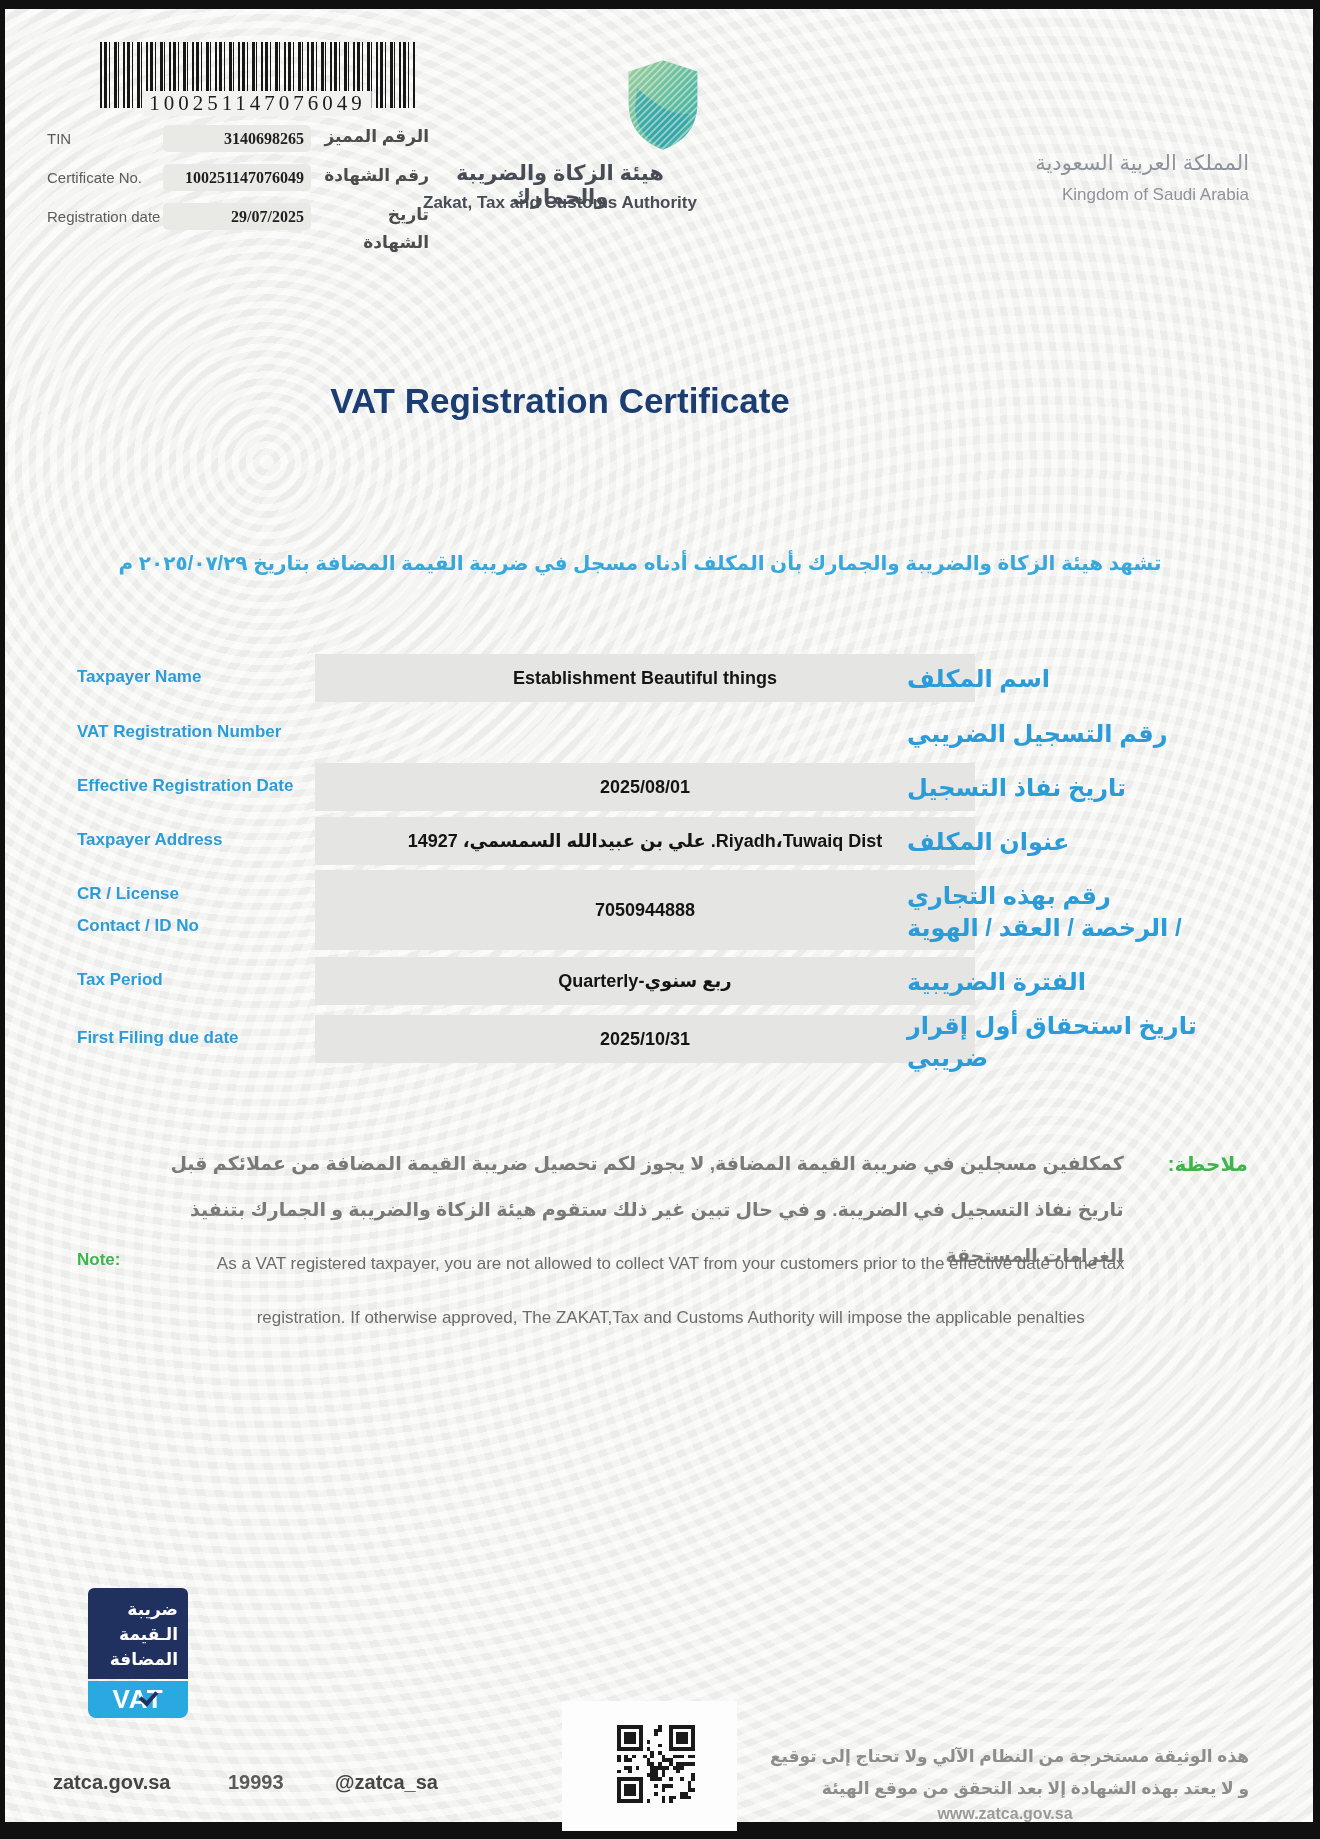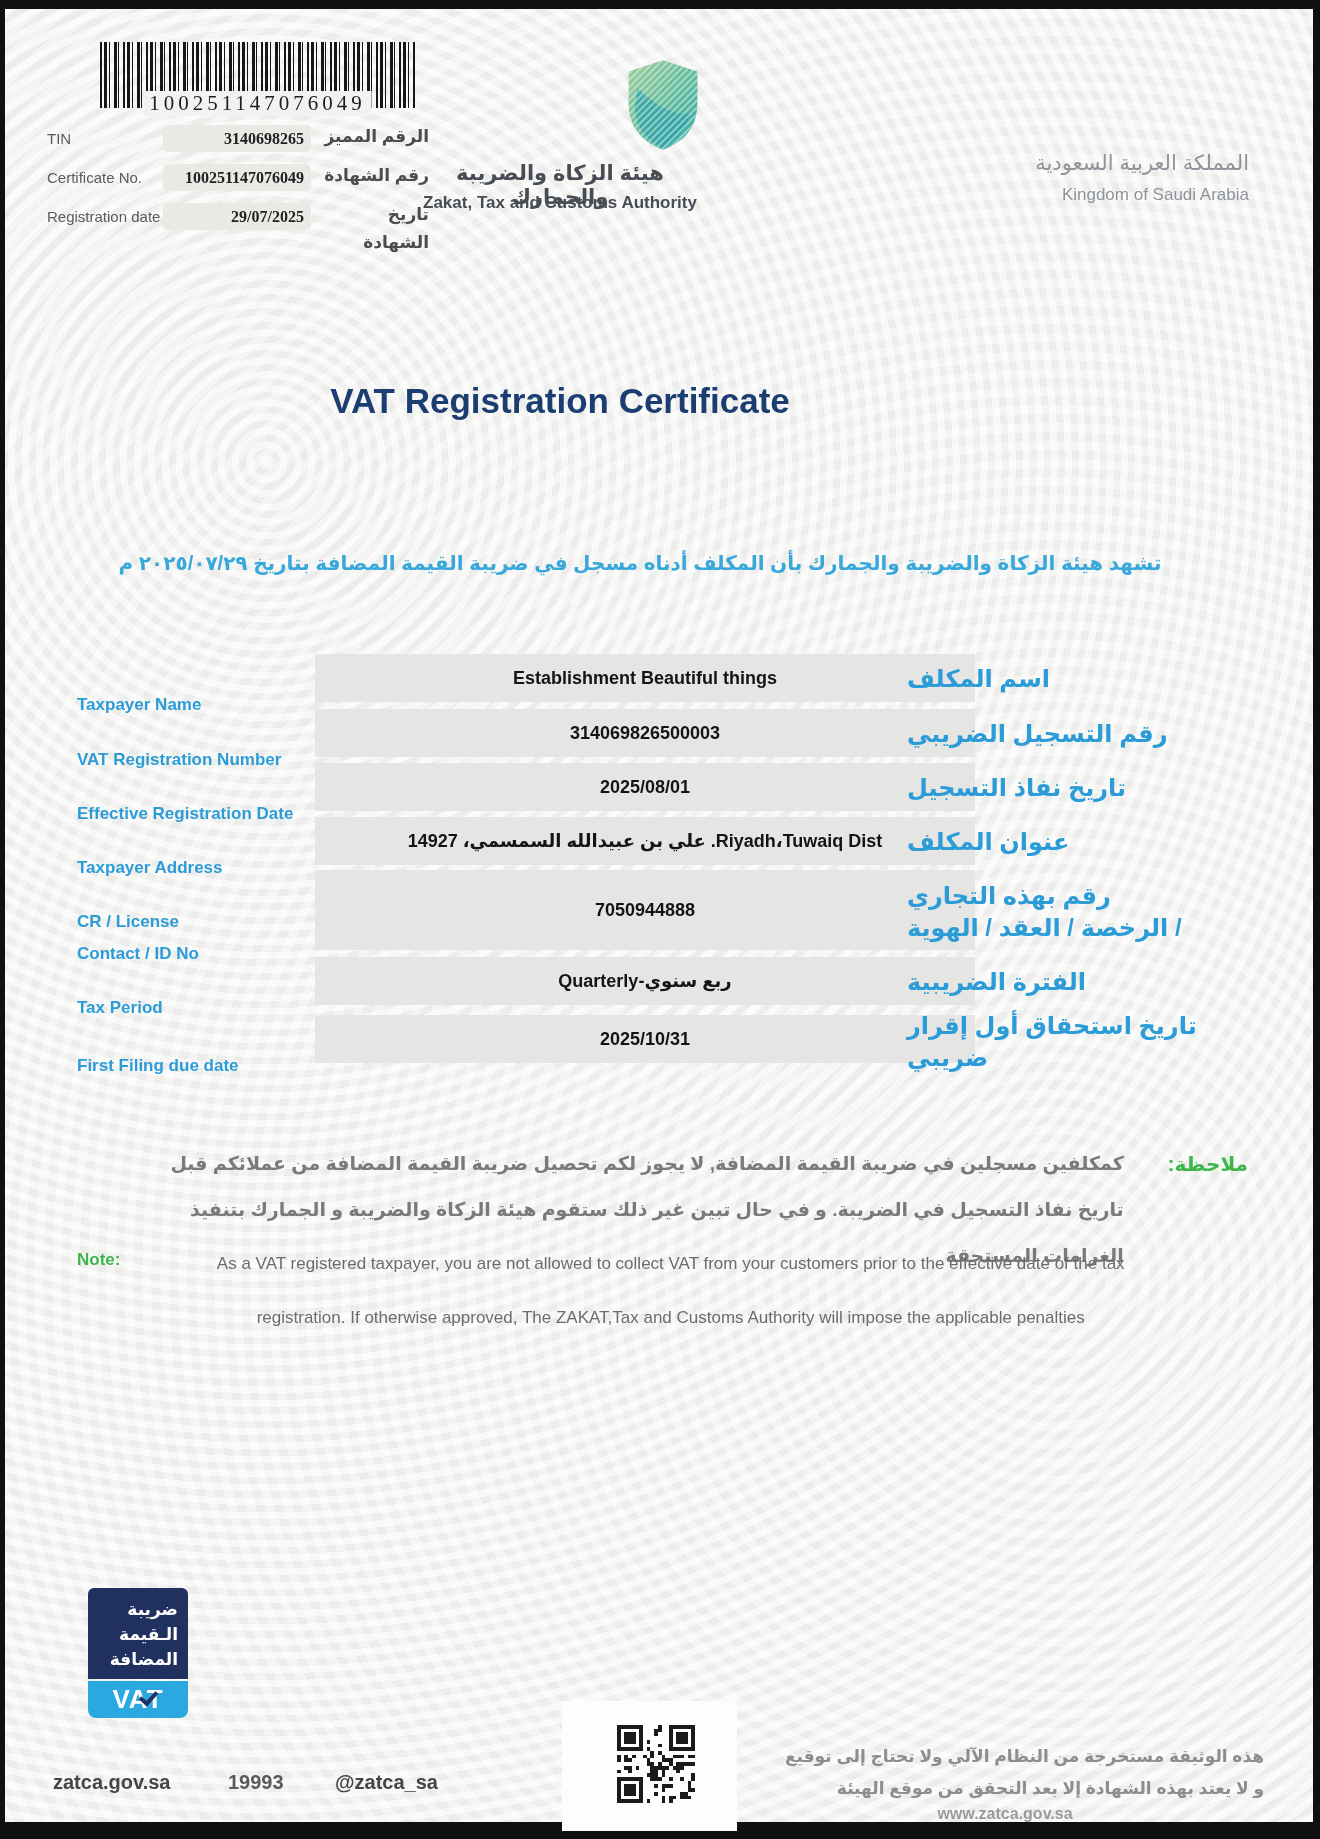--- a/index.html
+++ b/index.html
@@ -40,21 +40,21 @@
   
   .title-ar{left:0;top:300px;width:1120px;text-align:center;color:#1c3d72;
     font-weight:bold;font-size:42px;direction:rtl;}
   .title-en{left:0;top:372px;width:1110px;text-align:center;color:#1c3d72;
     font-weight:bold;font-size:35px;}
   .cert-ar{left:50px;top:542px;width:1170px;text-align:center;color:#38a8da;
     font-weight:bold;font-size:20px;direction:rtl;}
   .cert-en{left:50px;top:588px;width:1160px;text-align:center;color:#38a8da;
     font-weight:bold;font-size:17px;}
   
-  .lbl-en{left:72px;width:230px;color:#2b9cd8;font-weight:bold;font-size:17px;margin-top:28px;}
+  .lbl-en{left:72px;width:230px;color:#2b9cd8;font-weight:bold;font-size:17px;}
   .lbl-ar{right:76px;width:330px;text-align:left;color:#2b9cd8;font-weight:bold;
     font-size:24px;direction:rtl;}
   .valbox{left:310px;width:660px;background:#e5e5e3;display:flex;align-items:center;
     justify-content:center;}
   .valbox span{font-size:18px;font-weight:bold;color:#141414;text-align:center;}
   
   .note-ar{left:150px;right:65px;top:1132px;direction:rtl;display:flex;gap:44px;}
   .note-ar .nlabel{color:#3cb54a;font-weight:bold;font-size:20px;white-space:nowrap;line-height:46px;}
   .note-ar .ntext{flex:1;color:#7a7a7a;font-weight:bold;font-size:19px;line-height:46px;text-align:right;}
   .note-en{left:72px;right:150px;top:1228px;display:flex;gap:58px;}
@@ -68,21 +68,21 @@
   .vat-band{position:relative;background:#2aa9e0;border-radius:0 0 8px 8px;height:37px;
     margin-top:2px;text-align:center;}
   .vat-band .vat-txt{color:#fff;font-weight:bold;font-size:26px;line-height:37px;letter-spacing:1px;}
   .vat-check{position:absolute;left:52px;top:10px;width:13px;height:7px;
     border-left:4px solid #20305f;border-bottom:4px solid #20305f;transform:rotate(-48deg);}
   .foot-site{left:48px;top:1762px;font-size:20px;font-weight:bold;color:#454545;}
   .foot-phone{left:223px;top:1762px;font-size:20px;font-weight:bold;color:#5a5a5a;}
   .foot-social{left:330px;top:1762px;font-size:20px;font-weight:bold;color:#454545;}
   .qr-panel{left:557px;top:1692px;width:175px;height:130px;background:#fdfdfd;}
   .qr-panel svg{position:absolute;left:55px;top:24px;width:78px;height:78px;}
-  .disclaimer{right:49px;top:1732px;width:620px;text-align:right;direction:rtl;
+  .disclaimer{right:64px;top:1732px;width:620px;text-align:right;direction:rtl;
     color:#8d8d8d;font-size:17px;font-weight:bold;line-height:32px;}
   .verify-url{left:855px;top:1796px;width:290px;text-align:center;color:#9a9a9a;
     font-size:16px;font-weight:bold;}
 </style>
 </head>
 <body>
 
 <div class="paper">
 
   <div class="abs barcode">
@@ -127,23 +127,20 @@
   <div class="abs title-en">VAT Registration Certificate</div>
   <div class="abs cert-ar">تشهد هيئة الزكاة والضريبة والجمارك بأن المكلف أدناه مسجل في ضريبة القيمة المضافة بتاريخ  ٢٠٢٥/٠٧/٢٩ م</div>
 
   <div class="abs lbl-en" style="top:658px">Taxpayer Name</div>
   <div class="abs valbox" style="top:645px;height:48px">
     <span>Establishment Beautiful things</span>
     </div>
   <div class="abs lbl-ar" style="top:656px">اسم المكلف</div>
 
   <div class="abs lbl-en" style="top:713px">VAT Registration Number</div>
-  <div class="abs valbox" style="top:700px;height:48px">
-    <span>314069826500003</span>
-    </div>
   <div class="abs lbl-ar" style="top:711px">رقم التسجيل الضريبي</div>
 
   <div class="abs lbl-en" style="top:767px">Effective Registration Date</div>
   <div class="abs valbox" style="top:754px;height:48px">
     <span>2025/08/01</span>
     </div>
   <div class="abs lbl-ar" style="top:765px">تاريخ نفاذ التسجيل</div>
 
   <div class="abs lbl-en" style="top:821px">Taxpayer Address</div>
   <div class="abs valbox" style="top:808px;height:48px">

